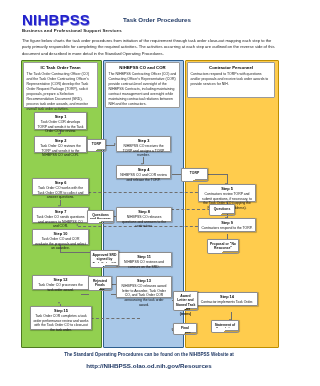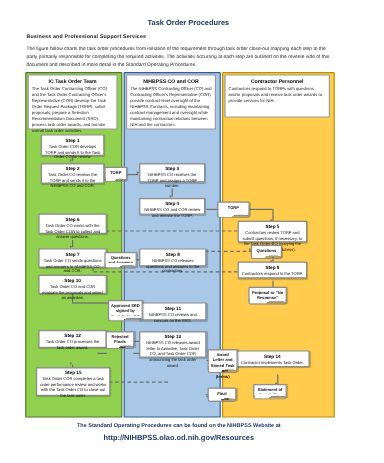--- a/index.html
+++ b/index.html
@@ -104,20 +104,21 @@
     position:absolute;left:0;top:362px;width:298px;text-align:center;
     font-size:6.2px;font-weight:bold;color:#1f3864;
   }
 </style>
 </head>
 <body>
 
 <div class="page">
 
   <div class="hdr">
+    <div class="logo">NIHBPSS</div>
     <div class="tagline">Business and Professional Support Services</div>
     <div class="doc-title">Task Order Procedures</div>
     <div class="intro">The figure below charts the task order procedures from initiation of the requirement through task order close-out mapping each step to the party primarily responsible for completing the required activities. The activities occurring at each step are outlined on the reverse side of this document and described in more detail in the Standard Operating Procedures.</div>
   </div>
 
   <div class="lanes">
 
     <div class="lane lane-g"></div>
     <div class="lane lane-b"></div>
     <div class="lane lane-o"></div>

